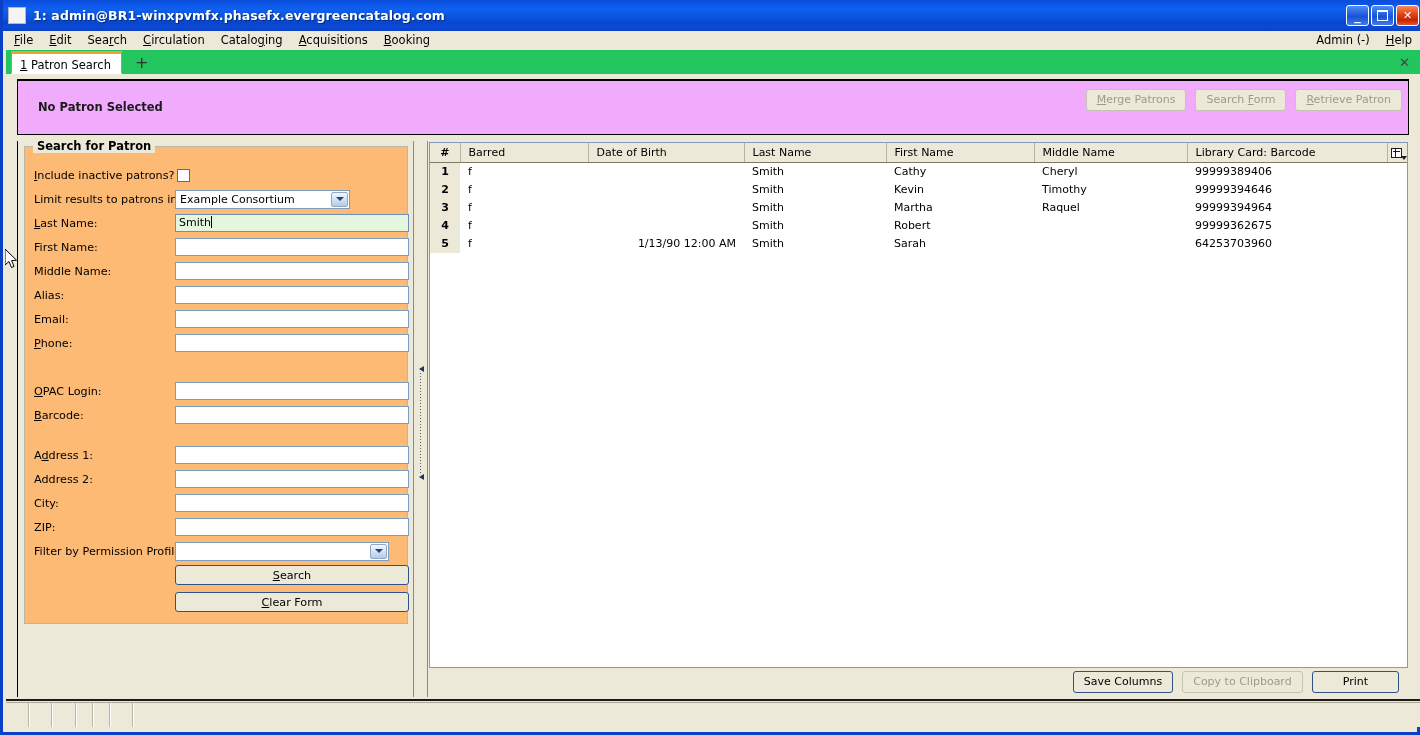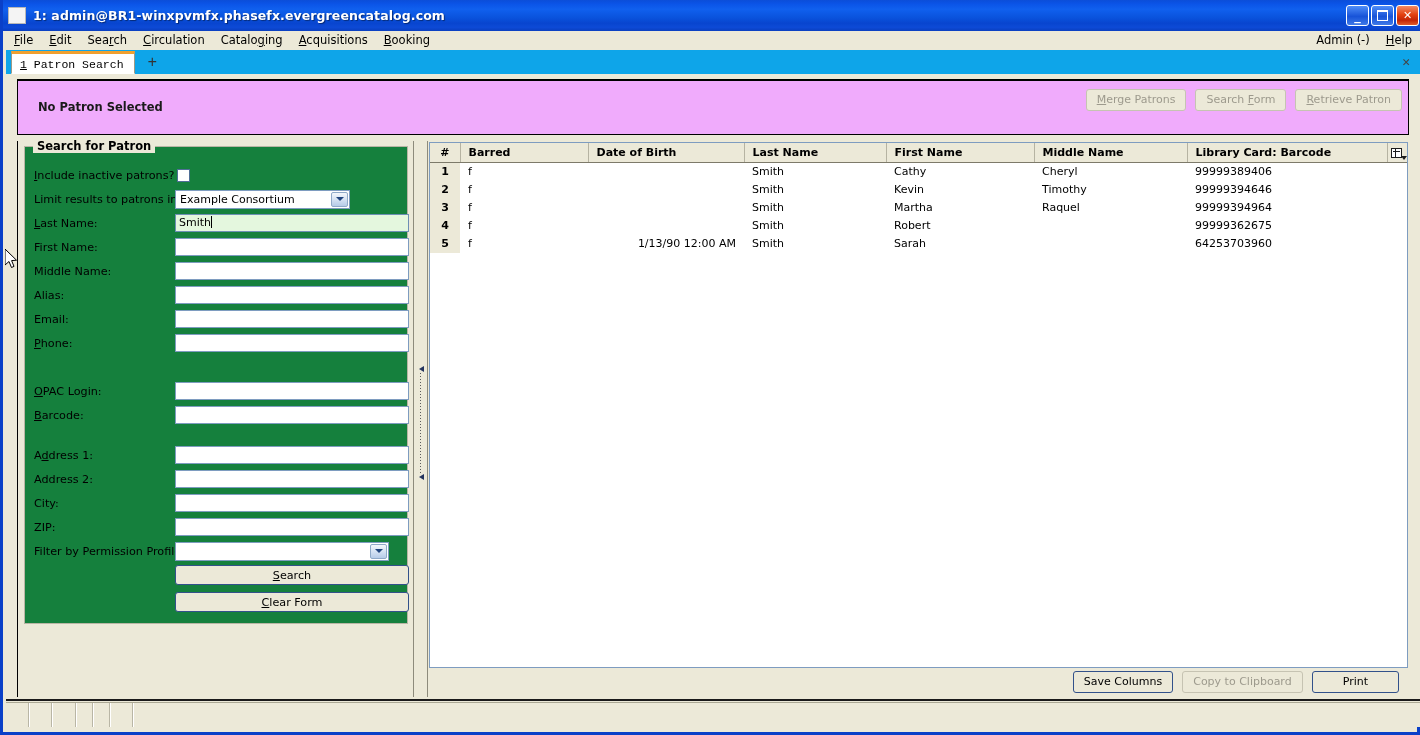--- a/index.html
+++ b/index.html
@@ -100,25 +100,24 @@
     cursor: default;
   }
   .menu-item u { text-decoration: underline; }
   #menubar .spacer { flex: 1 1 auto; }
 
   
   #tabbar {
     position: absolute;
     left: 3px; top: 50px;
     width: 1414px; height: 24px;
-    background: #0ea5e9;
+    background: #22c55e;
     border-bottom: 1px solid #a3a3a3;
     display: flex;
     align-items: flex-end;
-    font-family: Liberation Mono, monospace;
   }
   .tab {
     position: relative;
     height: 23px;
     box-sizing: border-box;
     padding: 4px 10px 0 8px;
     background: #ffffff;
     border: 1px solid #9d9a87;
     border-bottom: 1px solid #ffffff;
     border-top: 3px solid #f0a030;
@@ -210,21 +209,21 @@
     border-right: 0;
     border-top: 0; border-bottom: 0;
     background: #ece9d8;
   }
   #searchbox {
     position: absolute;
     left: 6px; top: 5px;
     width: 384px; height: 478px;
     box-sizing: border-box;
     border: 1px solid #b9b6a5;
-    background: #15803d;
+    background: #fdba74;
   }
   #searchbox .legend {
     position: absolute;
     left: 8px; top: -8px;
     background: #ece9d8;
     padding: 0 4px;
     font-weight: bold;
     font-size: 11.5px;
   }
   .frow {
@@ -379,21 +378,21 @@
   #results-table {
     width: 100%;
     border-collapse: collapse;
     table-layout: fixed;
     font-size: 11px;
   }
   #results-table thead th {
     background: #ece9d8;
     border-bottom: 1px solid #7d7a6a;
     border-right: 1px solid #b6b3a2;
-    font-weight: bold;
+    font-weight: normal;
     text-align: left;
     padding: 3px 0 3px 8px;
     height: 13px;
     box-sizing: border-box;
     font-size: 11px;
     white-space: nowrap;
     cursor: default;
   }
   #results-table thead th.col-num {
     text-align: center;

